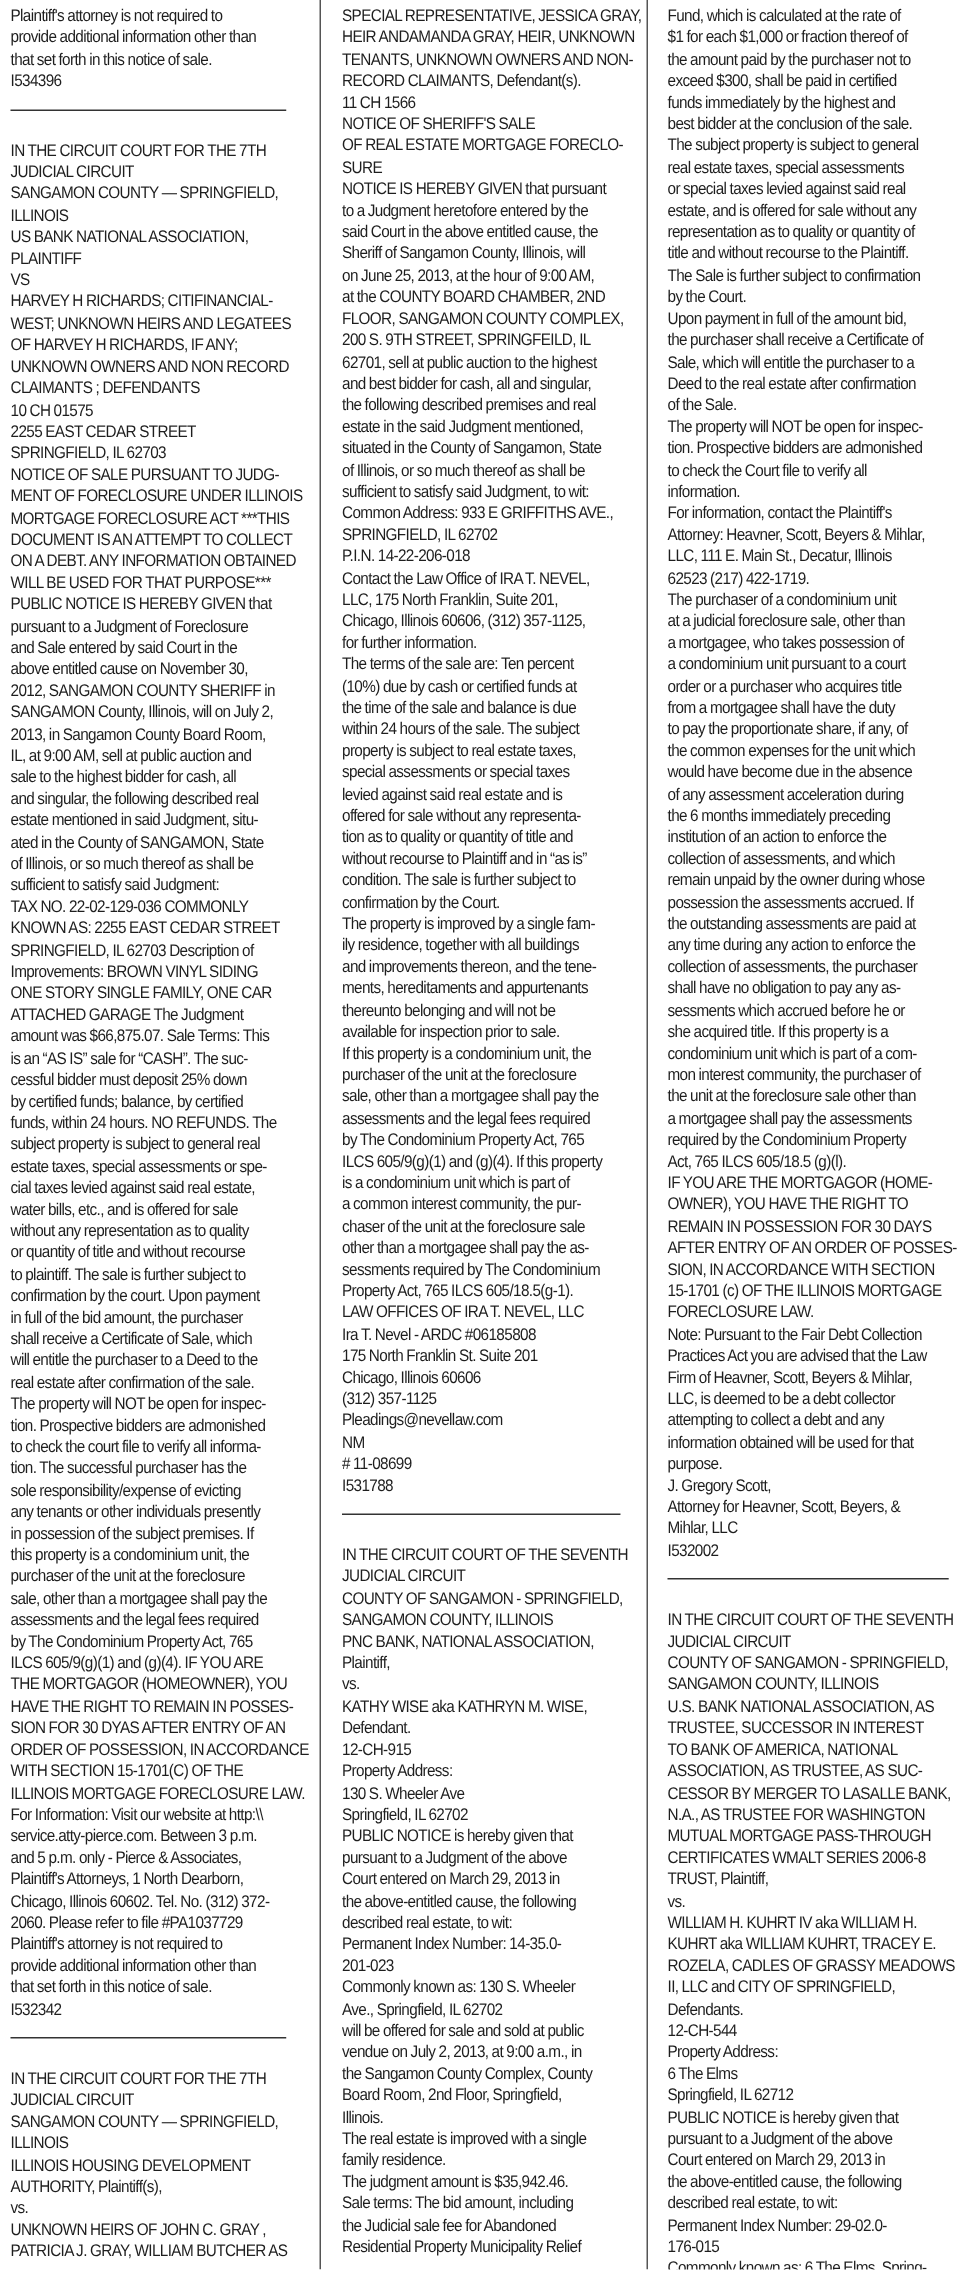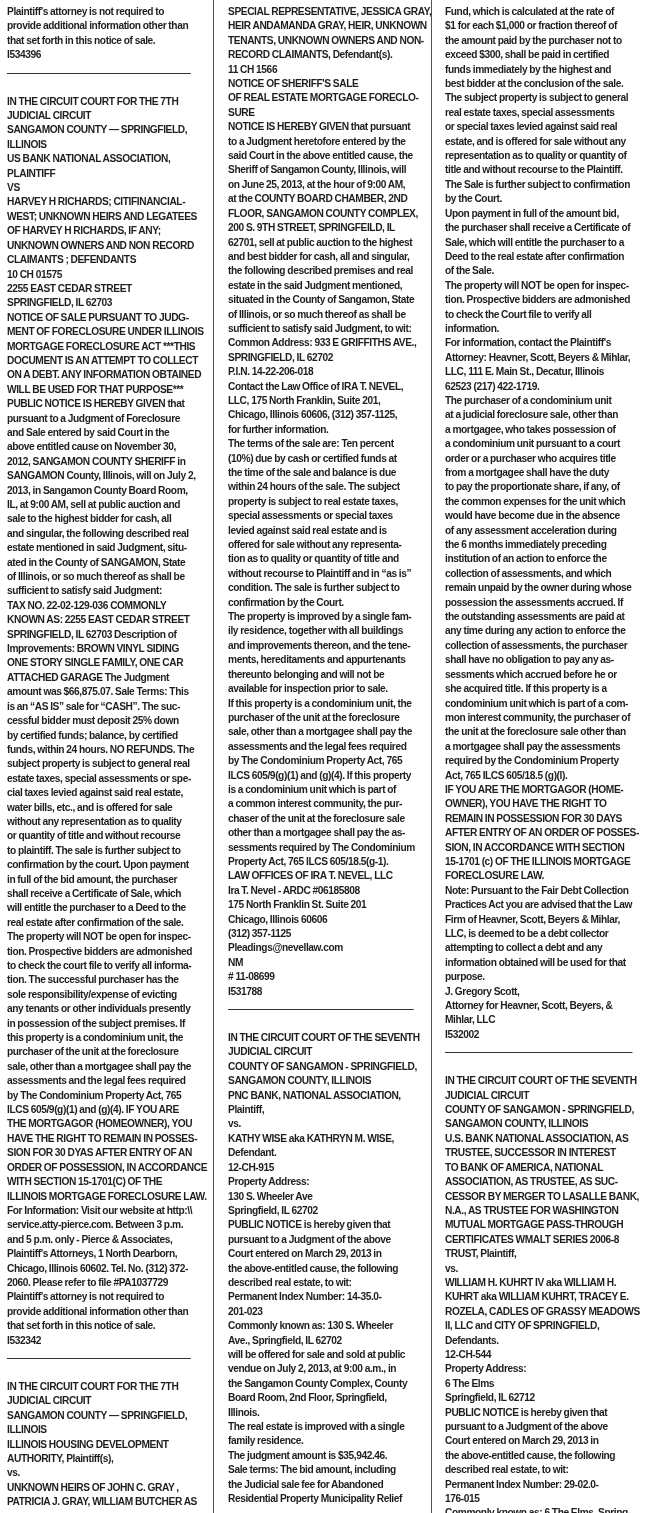--- a/index.html
+++ b/index.html
@@ -1,21 +1,21 @@
 <!DOCTYPE html>
 <html><head>
 <meta charset="utf-8">
 <style>
   html, body { margin: 0; padding: 0; background: #ffffff; }
   body {
     width: 652px; height: 1513px; overflow: hidden; position: relative;
     font-family: "Liberation Sans", sans-serif;
     color: #1e1e1e;
   }
-  .page { position: absolute; left: 0; top: 0; width: 652px; height: 1133px; font-weight: bold; }
+  .page { position: absolute; left: 0; top: 0; width: 652px; height: 1133px; }
   .col {
     position: absolute; top: 4px;
     font-family: "Liberation Sans", sans-serif;
     font-size: 11.2px;
     line-height: 14.4px;
     letter-spacing: -0.45px;
     word-spacing: -0.3px;
     transform-origin: 0 0;
     transform: scaleX(0.91);
   }

